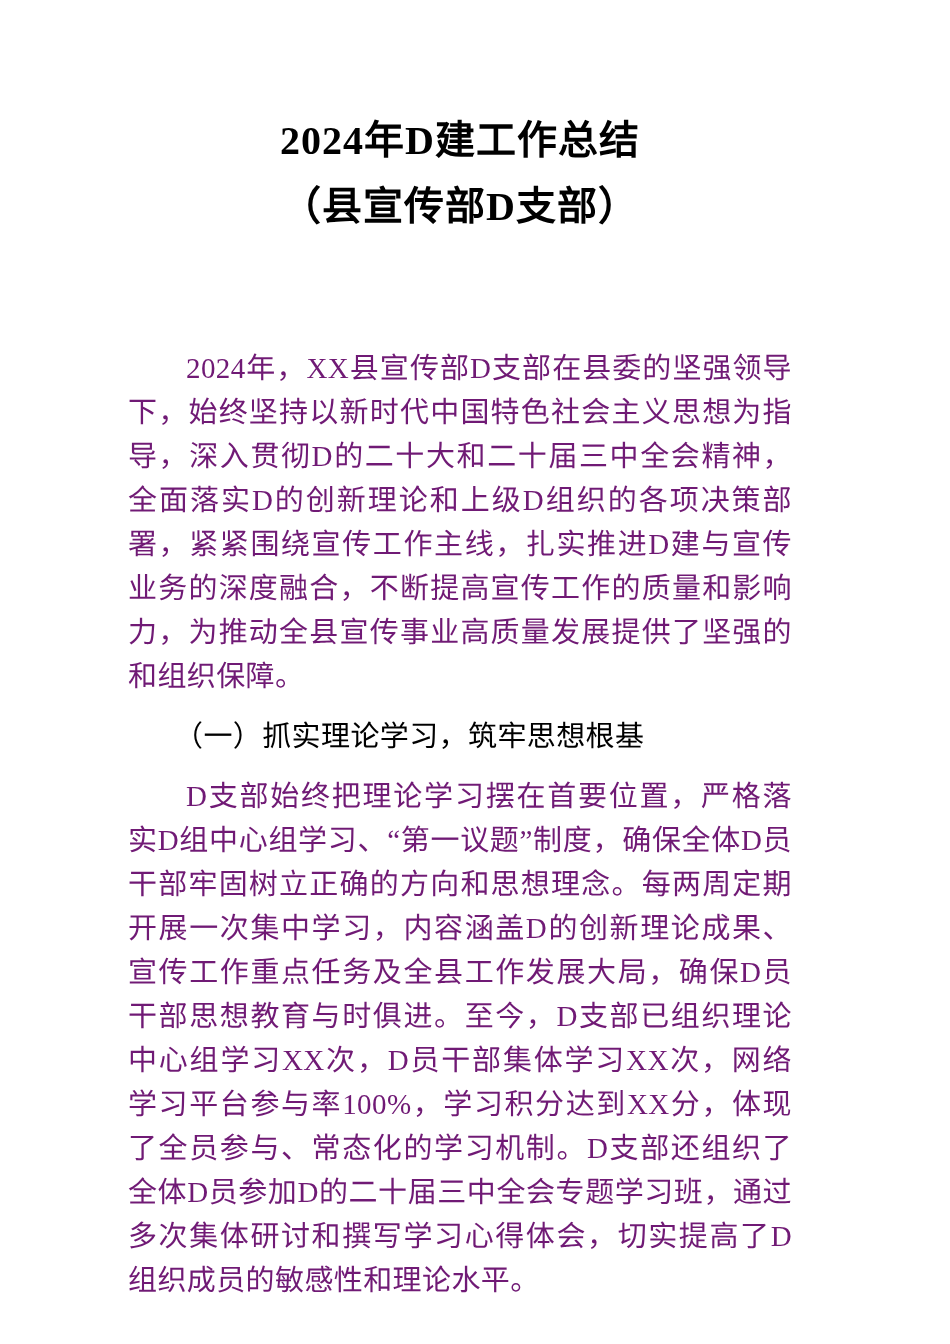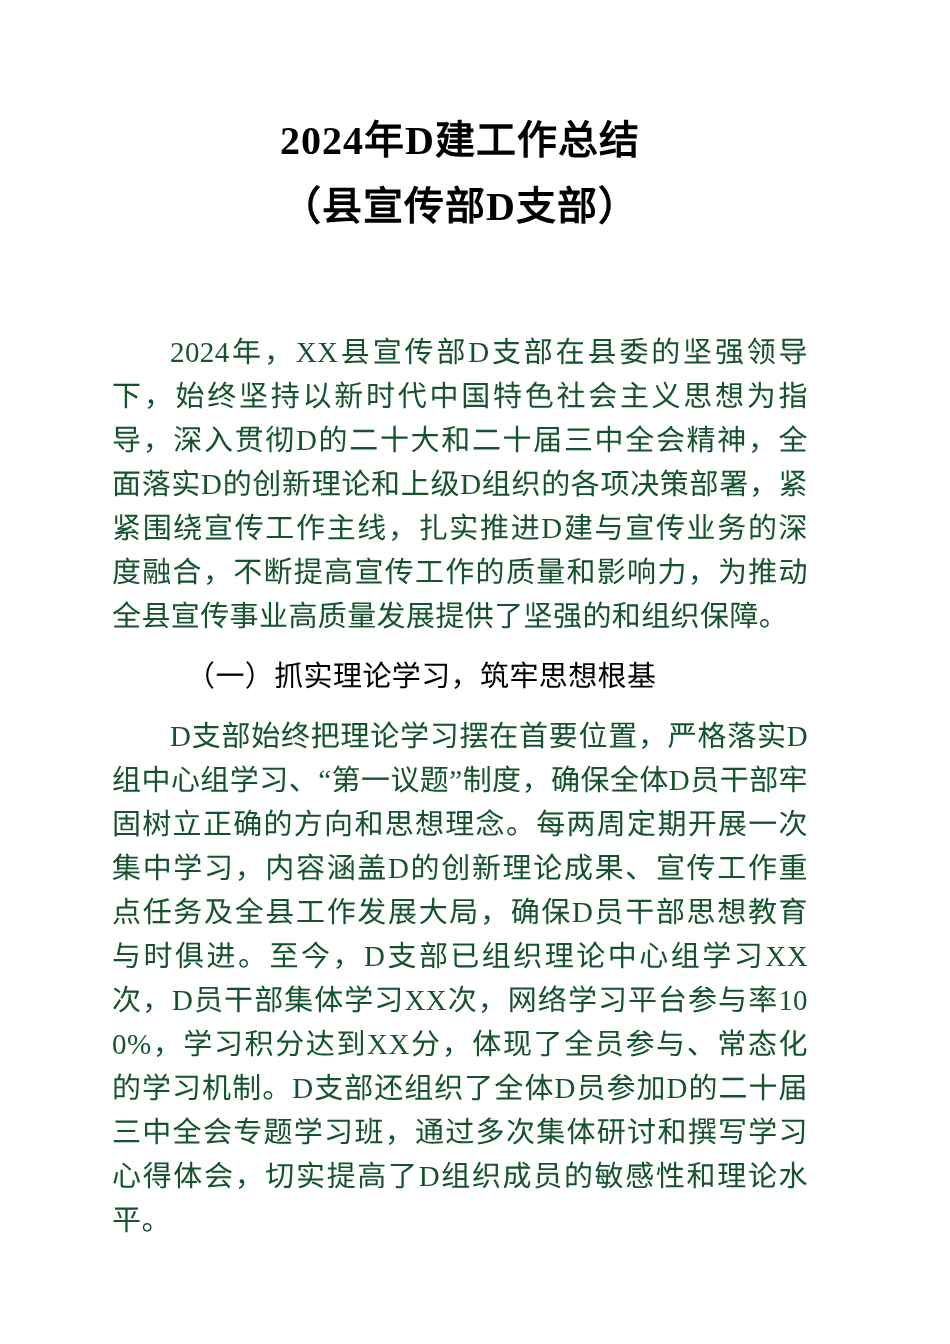--- a/index.html
+++ b/index.html
@@ -54,49 +54,49 @@
     font-family: Liberation Serif, serif;
   }
 
   
   .title-gap {
     height: 90px;
   }
 
   
   .para {
-    margin: 0;
+    margin: 16px;
     padding: 0;
     font-family: "Liberation Serif", "DejaVu Serif", serif;
     font-size: 29px;
     line-height: 44px;
     text-align: justify;
     text-justify: inter-ideograph;
     text-indent: 2em;
     letter-spacing: 0.4px;
-    color: #14532d;
+    color: #701a75;
     word-break: break-all;
   }
 
   
   .heading-1 {
     margin: 0;
     padding: 0;
     font-family: "Liberation Sans", "DejaVu Sans", sans-serif;
     font-weight: bold;
     font-size: 29px;
     line-height: 44px;
     text-indent: 2em;
     letter-spacing: 0.5px;
     color: #000000;
   }
 
   
   .heading-2 {
-    margin: 16px;
+    margin: 4px;
     padding: 0;
     font-family: Liberation Serif, serif;
     font-size: 29px;
     line-height: 44px;
     text-indent: 2em;
     letter-spacing: 0.4px;
     color: #000000;
   }
 </style>
 </head>

